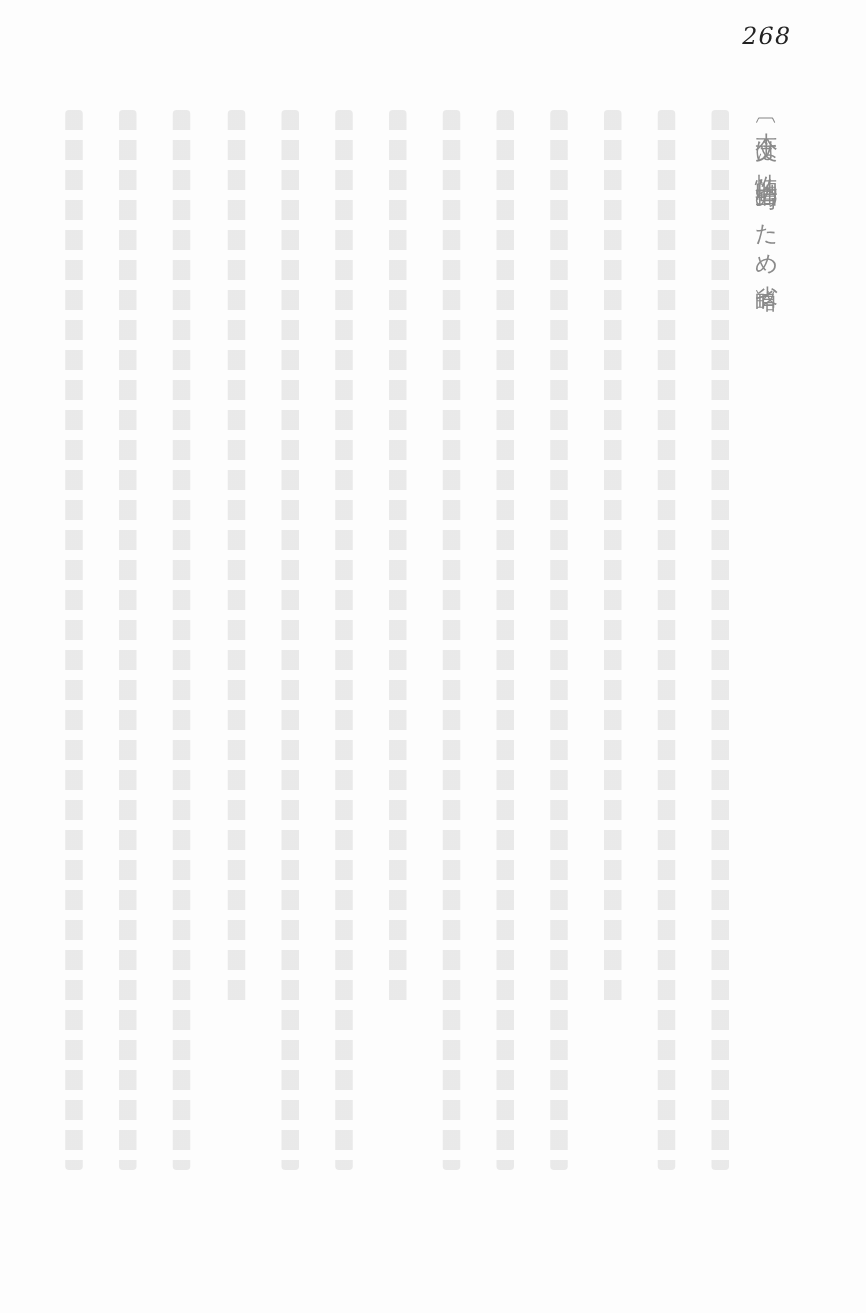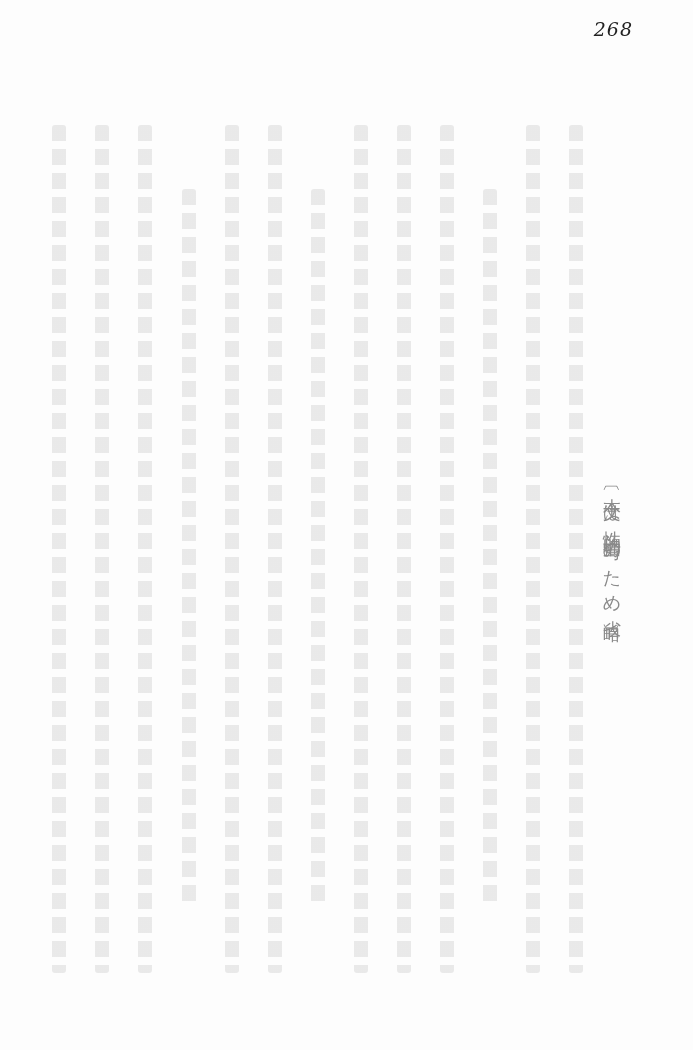--- a/index.html
+++ b/index.html
@@ -8,21 +8,20 @@
     background: #ffffff;
     font-family: "DejaVu Serif", "Liberation Serif", serif;
   }
   .page {
     position: relative;
     width: 693px;
     height: 1050px;
     background: #fdfdfd;
     box-sizing: border-box;
     overflow: hidden;
-    text-align: center;
   }
   .page-number {
     position: absolute;
     top: 18px;
     right: 60px;
     font-size: 19px;
     font-style: italic;
     color: #222222;
     letter-spacing: 1px;
   }

